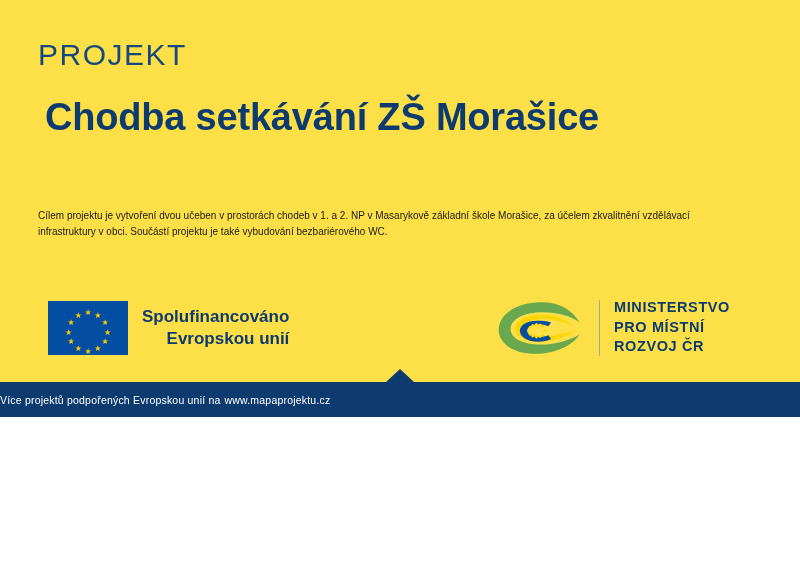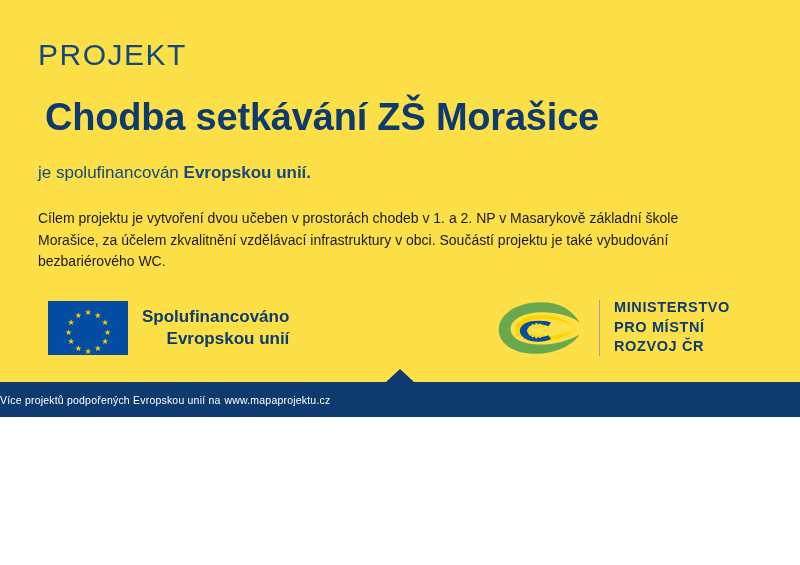--- a/index.html
+++ b/index.html
@@ -51,21 +51,21 @@
     color: #15487e;
   }
   .subtitle .strong {
     font-weight: bold;
   }
   .body-text {
     position: absolute;
     left: 38px;
     top: 208px;
     width: 660px;
-    font-size: 14px;
+    font-size: 10px;
     line-height: 1.55;
     color: #1a1a1a;
   }
 
   
   .footer-bar {
     position: absolute;
     left: 0;
     right: 0;
     bottom: 0;
@@ -159,23 +159,20 @@
 </head>
 <body>
 
 <div class="poster">
   <div class="content">
 
     <div class="kicker">PROJEKT</div>
 
     <div class="title">Chodba setkávání ZŠ Morašice</div>
 
-    <div class="subtitle">
-      <span>je spolufinancován </span><span class="strong">Evropskou unií.</span>
-    </div>
 
     <div class="body-text">Cílem projektu je vytvoření dvou učeben v prostorách chodeb v 1. a 2. NP v Masarykově základní škole Morašice, za účelem zkvalitnění vzdělávací infrastruktury v obci. Součástí projektu je také vybudování bezbariérového WC.</div>
 
     <div class="eu-block">
       <div class="eu-flag">
         <span class="eu-star" style="left:36.5px; top:8px;">★</span>
         <span class="eu-star" style="left:46.3px; top:10.6px;">★</span>
         <span class="eu-star" style="left:53.4px; top:17.7px;">★</span>
         <span class="eu-star" style="left:56.0px; top:27.5px;">★</span>
         <span class="eu-star" style="left:53.4px; top:37.3px;">★</span>

